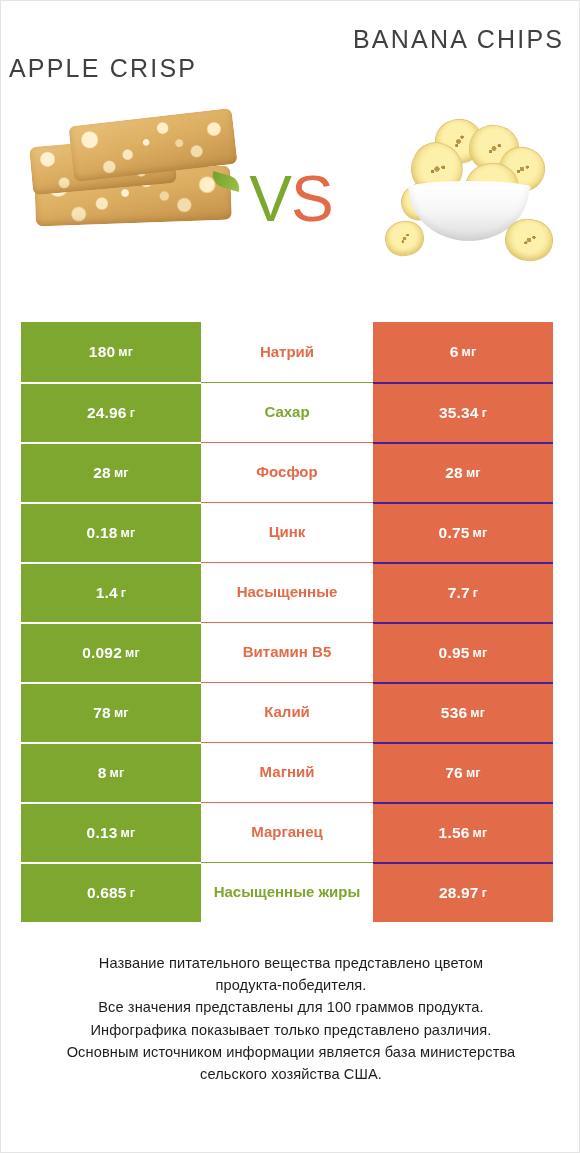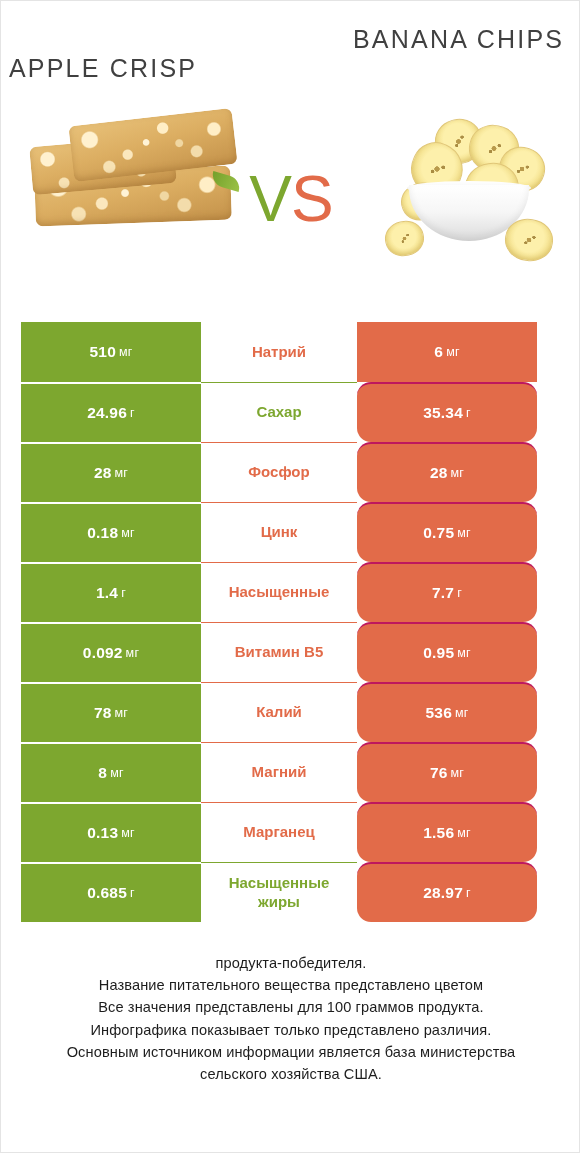--- a/index.html
+++ b/index.html
@@ -145,39 +145,39 @@
     width: 180px;
     color: #ffffff;
     font-size: 15.5px;
     font-weight: 600;
     letter-spacing: .2px;
   }
   .cell-left  { background: #7DA72F; }
   .cell-right { background: #E26B49; }
 
   .cell-mid {
-    width: 156px;
+    width: 172px;
     background: #ffffff;
     font-size: 15px;
     font-weight: 700;
     line-height: 1.24;
     padding: 0 6px;
     align-items: center;
   }
   
   .row .cell-mid { border-top: 1px solid transparent; }
   .win-green  .cell-mid { color: #7DA72F; border-top-color: #7DA72F; }
   .win-orange .cell-mid { color: #E26B49; border-top-color: #E26B49; }
   .row:first-child .cell-mid { border-top-color: transparent; }
 
   
   .row + .row .cell-left  { border-top: 2px solid #ffffff; }
-  .row + .row .cell-right { border-top: 2px solid #be185d; border-radius: 14px; }
-
-  .unit { font-size: 12.5px; font-weight: 400; margin-left: 3px; }
+  .row + .row .cell-right { border-top: 2px solid #4c1d95; }
+
+  .unit { font-size: 12.5px; font-weight: 700; margin-left: 3px; }
 
   
   .footer {
     position: absolute;
     left: 26px; top: 951px;
     width: 528px;
     text-align: center;
     font-size: 14.6px;
     font-weight: 300;
     line-height: 1.52;
@@ -219,21 +219,21 @@
       <div class="bowl"></div>
       <div class="chip chip-loose1"></div>
       <div class="chip chip-loose2"></div>
     </div>
   </div>
 
   <div class="table">
 
     <div class="row win-orange">
       <div class="cell cell-left">
-          <span>510</span>
+          <span>180</span>
           <span class="unit">мг</span>
         </div>
       <div class="cell cell-mid">
           <span>Натрий</span>
         </div>
       <div class="cell cell-right">
           <span>6</span>
           <span class="unit">мг</span>
         </div>
     </div>
@@ -360,21 +360,21 @@
         </div>
       <div class="cell cell-right">
           <span>28.97</span>
           <span class="unit">г</span>
         </div>
     </div>
 
   </div>
 
   <div class="footer">
+    <p>Название питательного вещества представлено цветом</p>
     <p>продукта-победителя.</p>
-    <p>Название питательного вещества представлено цветом</p>
     <p>Все значения представлены для 100 граммов продукта.</p>
     <p>Инфографика показывает только представлено различия.</p>
     <p>Основным источником информации является база министерства</p>
     <p>сельского хозяйства США.</p>
   </div>
 
 </div>
 
 </body></html>

